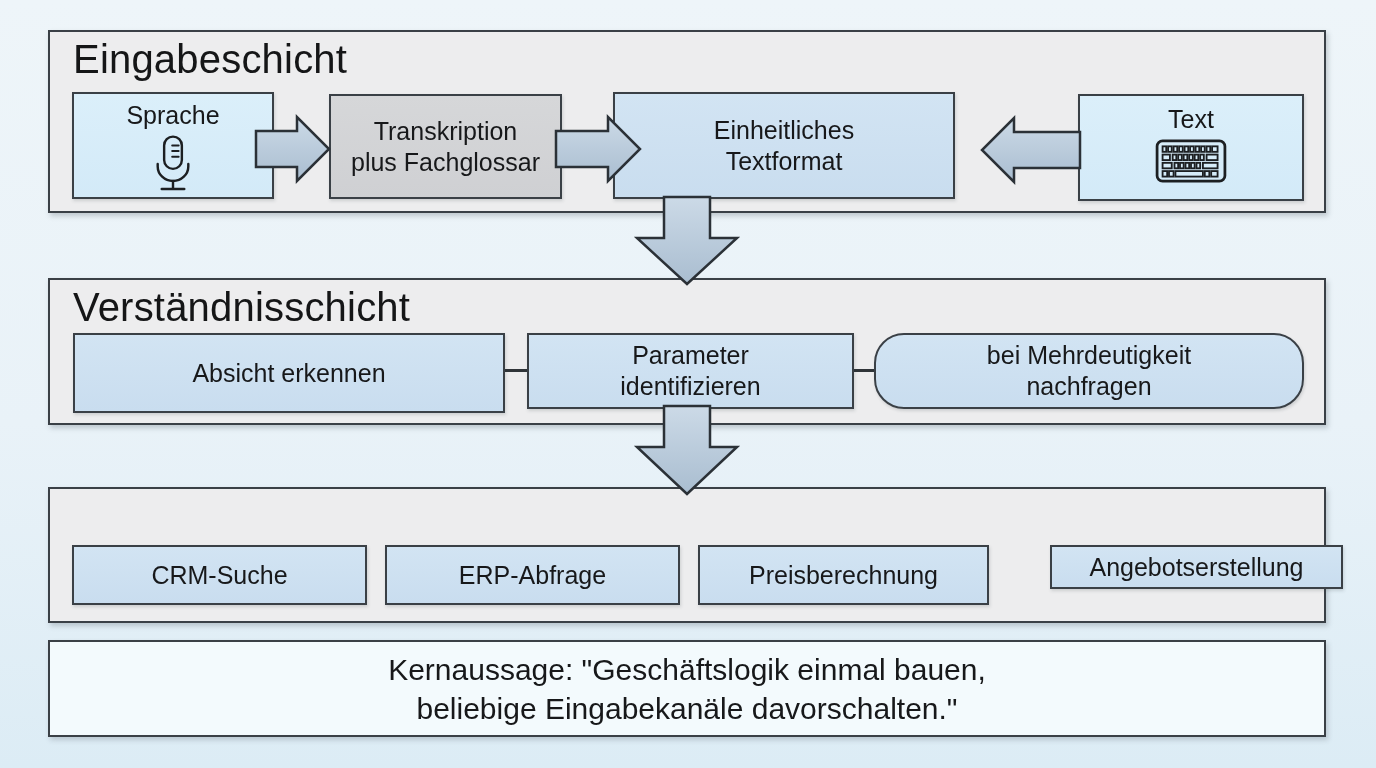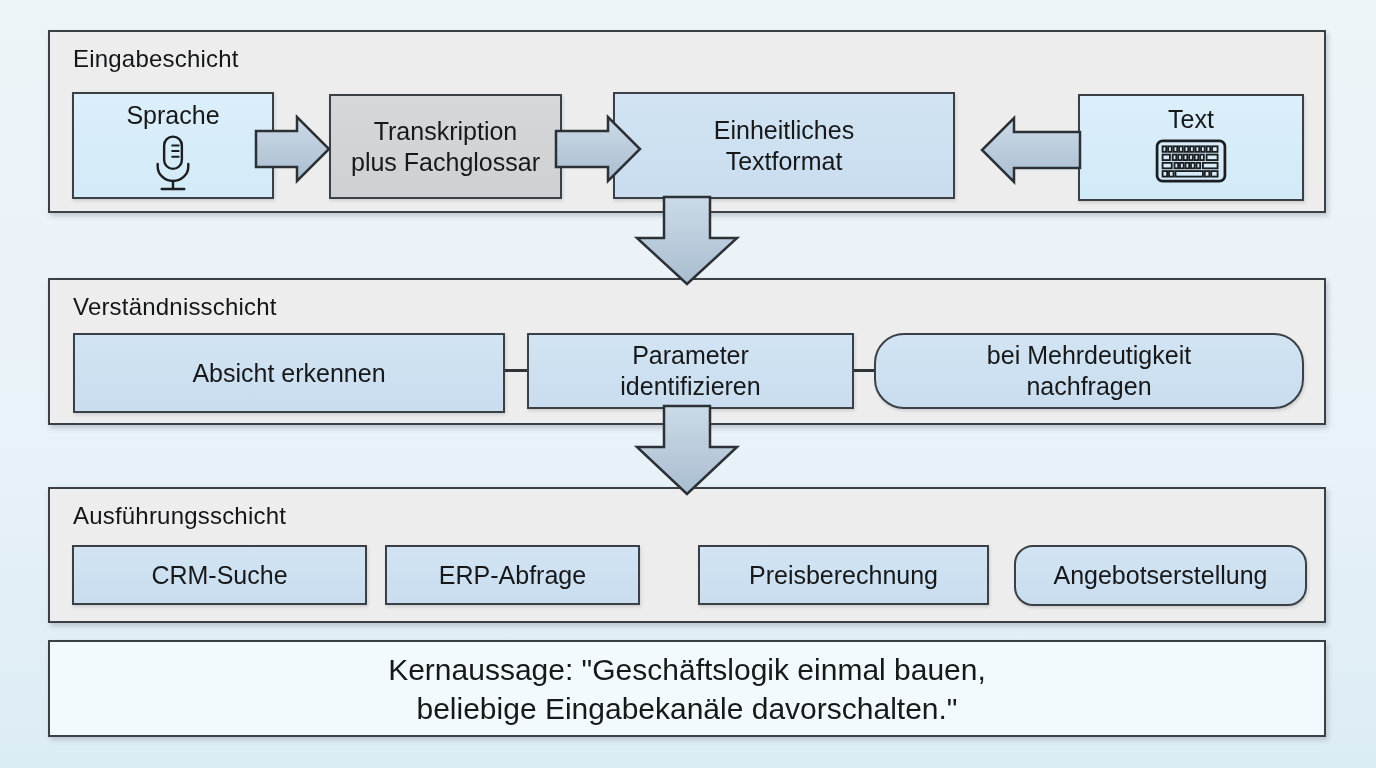--- a/index.html
+++ b/index.html
@@ -14,21 +14,21 @@
   }
   .layer{
     position:absolute;left:48px;width:1278px;
     background:#ededee;
     border:2px solid #3a4046;
     box-sizing:border-box;
     box-shadow:2px 3px 5px rgba(60,70,80,0.25);
   }
   .layer-title{
     position:absolute;left:23px;top:9px;
-    font-size:24px;line-height:36px;letter-spacing:0.2px;
+    font-size:40px;line-height:36px;letter-spacing:0.2px;
     color:#151617;
   }
   .node{
     position:absolute;
     border:2px solid #3a4046;
     box-sizing:border-box;
     display:flex;flex-direction:column;align-items:center;justify-content:center;
     text-align:center;
     font-size:25px;line-height:31px;
     box-shadow:1px 2px 3px rgba(60,70,80,0.18);
@@ -144,32 +144,31 @@
     <div class="node blue" style="left:824px;top:53px;width:430px;height:76px;border-radius:30px;">
       <span>bei Mehrdeutigkeit</span>
       <span>nachfragen</span>
     </div>
 
     <div class="connector" style="left:455px;width:22px;top:89px;"></div>
     <div class="connector" style="left:804px;width:20px;top:89px;"></div>
   </div>
 
   <div class="layer" style="top:487px;height:136px;">
-    <div class="layer-title">Ausführungsschicht</div>
 
     <div class="node blue" style="left:22px;top:56px;width:295px;height:60px;">
       <span>CRM-Suche</span>
     </div>
-    <div class="node blue" style="left:335px;top:56px;width:255px;height:60px;">
+    <div class="node blue" style="left:335px;top:56px;width:295px;height:60px;">
       <span>ERP-Abfrage</span>
     </div>
     <div class="node blue" style="left:648px;top:56px;width:291px;height:60px;text-align:center;">
       <span>Preisberechnung</span>
     </div>
-    <div class="node blue" style="left:964px;top:56px;width:293px;height:61px;border-radius:19px;">
+    <div class="node blue" style="left:1000px;top:56px;width:293px;height:44px;">
       <span>Angebotserstellung</span>
     </div>
   </div>
 
   <div class="note-box">
     <span>Kernaussage: "Geschäftslogik einmal bauen,</span>
     <span>beliebige Eingabekanäle davorschalten."</span>
   </div>
 
   <svg id="arrow-overlay" viewBox="0 0 1376 768">

